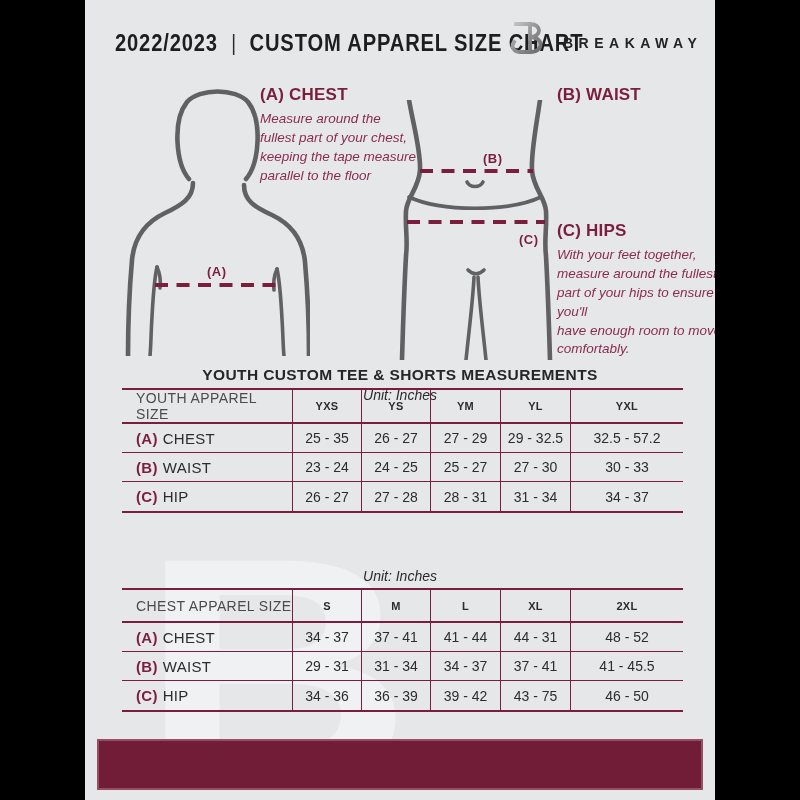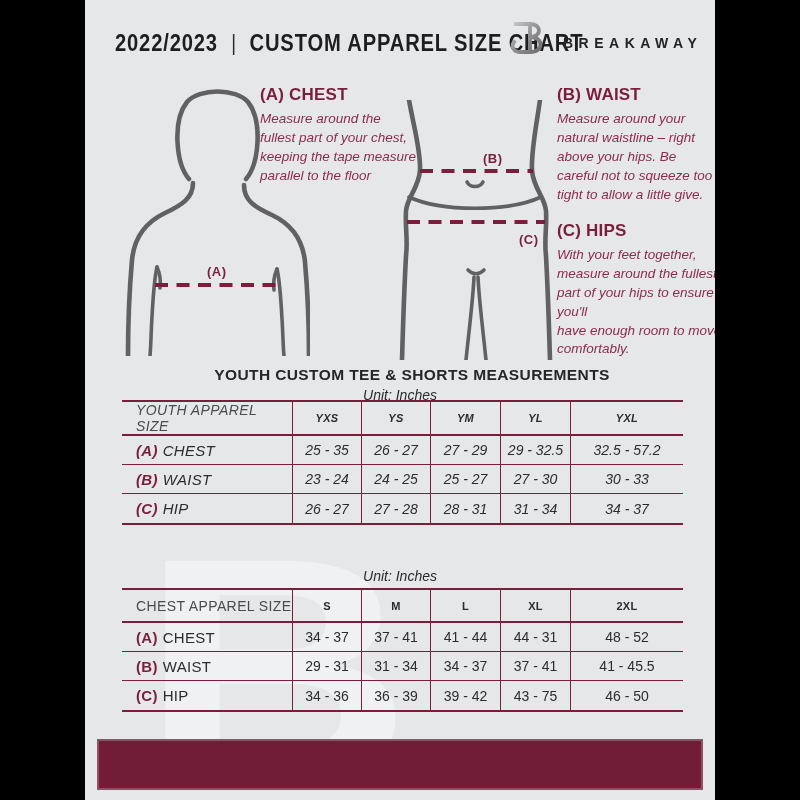--- a/index.html
+++ b/index.html
@@ -40,31 +40,31 @@
   
   .ins-head{position:absolute;font-size:17px;font-weight:800;color:var(--maroon);
     letter-spacing:0.2px;z-index:2;}
   .ins-para{position:absolute;font-size:13.5px;font-style:italic;
     color:var(--maroon-text);line-height:1.4;z-index:2;}
   .h-chest{left:175px;top:85px;} .p-chest{left:175px;top:110px;width:158px;}
   .h-waist{left:472px;top:85px;} .p-waist{left:472px;top:110px;width:162px;}
   .h-hips{left:472px;top:221px;} .p-hips{left:472px;top:246px;width:168px;white-space:pre-line;}
 
   
-  .sec-title{position:absolute;left:12px;width:630px;text-align:center;
+  .sec-title{position:absolute;left:0;width:630px;text-align:center;
     font-size:15.5px;font-weight:700;color:#262628;letter-spacing:0.4px;z-index:2;}
   .sec-unit{position:absolute;left:0;width:630px;text-align:center;
     font-size:14px;font-style:italic;color:#2b2b2d;z-index:2;}
   .youth-title{top:366px;} .youth-unit{top:387px;}
   .adult-title{top:547px;} .adult-unit{top:568px;}
 
   
   .table-wrap{position:absolute;left:37px;width:561px;
     border-top:2.5px solid var(--maroon);border-bottom:2px solid var(--maroon);z-index:2;}
-  .youth-table{top:400px;font-style:italic;} .adult-table{top:588px;}
+  .youth-table{top:388px;} .adult-table{top:588px;}
   .table-wrap table{width:100%;border-collapse:separate;border-spacing:0;
     table-layout:fixed;}
   col.c0{width:170px;}col.c1{width:69px;}col.c2{width:69px;}
   col.c3{width:70px;}col.c4{width:70px;}col.c5{width:113px;}
   .table-wrap td{vertical-align:middle;}
   .table-wrap thead td{height:33px;border-bottom:2px solid var(--maroon);}
   .table-wrap tbody td{height:29px;}
   .table-wrap tbody tr:not(:last-child) td{border-bottom:1.5px solid var(--maroon);}
   .table-wrap td + td{border-left:1.5px solid var(--maroon);text-align:center;}
   td.first{padding-left:14px;text-align:left;}
@@ -131,21 +131,20 @@
       <path class="body-thin" d="M85 177 C86 200 90 230 93 260"></path>
       <path class="dash-line" d="M27 71 H140"></path>
       <path class="dash-line" d="M14 122 H152"></path>
       <text class="marker-text" x="90" y="63">(B)</text>
       <text class="marker-text" x="126" y="144">(C)</text>
     </svg>
 
     <div class="ins-head h-chest">(A) CHEST</div>
     <div class="ins-para p-chest">Measure around the fullest part of your chest, keeping the tape measure parallel to the floor</div>
     <div class="ins-head h-waist">(B) WAIST</div>
-    <div class="ins-para p-waist">Measure around your natural waistline – right above your hips. Be careful not to squeeze too tight to allow a little give.</div>
     <div class="ins-head h-hips">(C) HIPS</div>
     <div class="ins-para p-hips">With your feet together, measure around the fullest part of your hips to ensure you'll
 have enough room to move comfortably.</div>
 
     <div class="sec-title youth-title">YOUTH CUSTOM TEE &amp; SHORTS MEASUREMENTS</div>
     <div class="sec-unit youth-unit">Unit: Inches</div>
     <div class="table-wrap youth-table">
       <table>
         <colgroup>
             <col class="c0">

